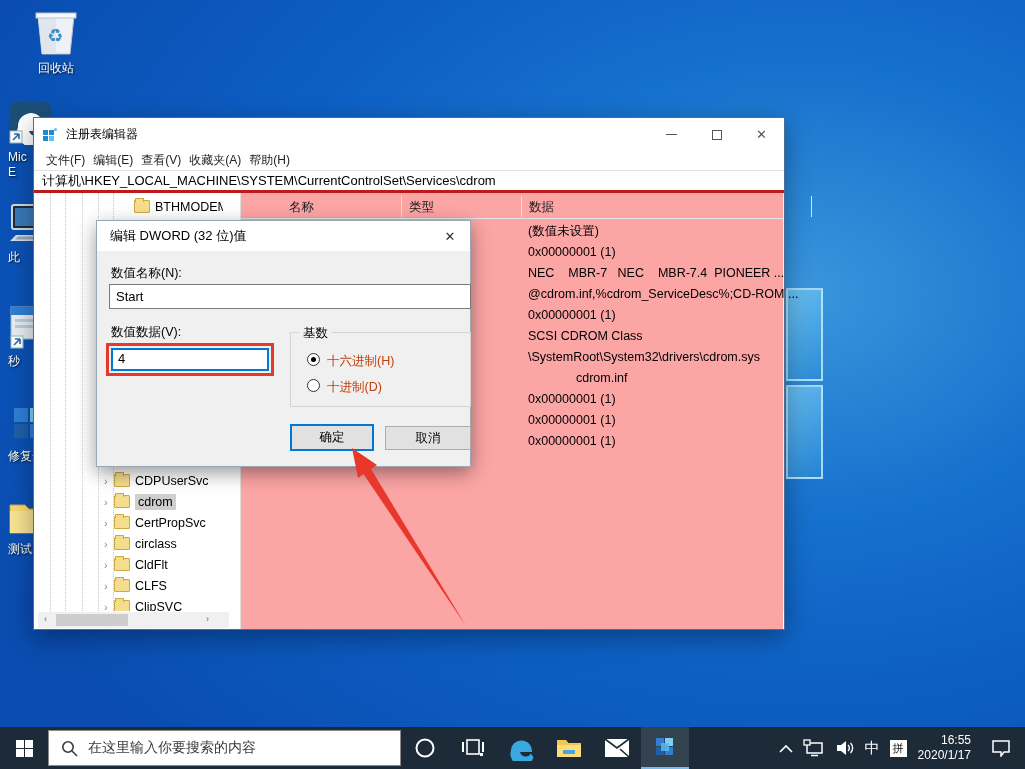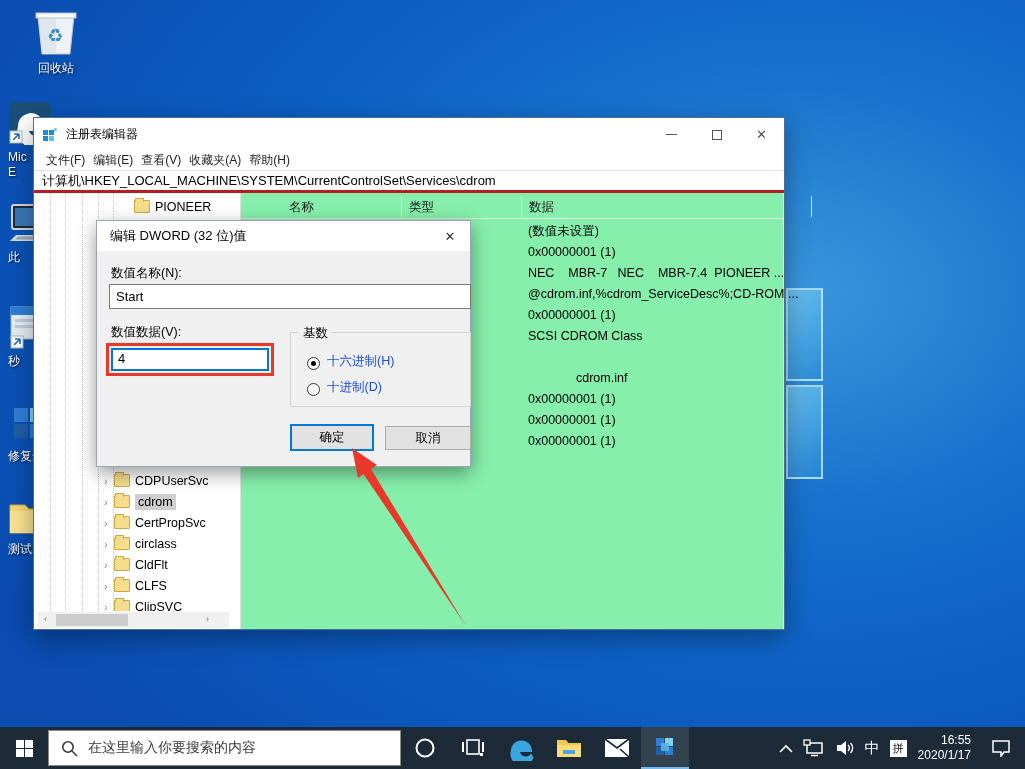--- a/index.html
+++ b/index.html
@@ -37,38 +37,38 @@
   .chev { color:#8a8a8a; font-size:11px; width:10px; display:inline-block; }
   .foldr { width:16px; height:13px; background:#f5dd8d; border:1px solid #cbaa3f; border-radius:1px; position:relative; margin-right:5px; flex:0 0 auto; }
   .foldr:before { content:""; position:absolute; left:0; top:-3px; width:7px; height:3px; background:#f5dd8d; border:1px solid #cbaa3f; border-bottom:none; border-radius:1px 1px 0 0; }
   .sel-gray { background:#cfcfcf; padding:1px 3px; }
   .vscroll { position:absolute; right:0; top:75px; width:15px; bottom:18px; background:#f0f0f0; }
   .hscroll { position:absolute; left:4px; bottom:1px; height:16px; width:191px; background:#f0f0f0; }
   .sarrow { position:absolute; color:#5f5f5f; font-size:9px; text-align:center; width:15px; }
   .hthumb { position:absolute; left:18px; top:2px; width:72px; height:12px; background:#cdcdcd; }
   .paneSplit { position:absolute; left:206px; top:75px; bottom:0; width:1px; background:#e0e0e0; }
 
-  .listpane { position:absolute; left:207px; top:75px; right:1px; bottom:0; background:#86efac; }
+  .listpane { position:absolute; left:207px; top:75px; right:1px; bottom:0; background:#fca5a5; }
   .lhead { position:absolute; top:1px; left:0; right:0; height:25px; border-bottom:1px solid #e5e5e5; font-size:12.5px; color:#1a1a1a; }
   .lhead span { position:absolute; top:5px; }
   .hdiv { position:absolute; top:2px; height:21px; width:1px; background:#e0e0e0; }
   .lrow { position:absolute; left:287px; height:21px; line-height:21px; font-size:12.5px; color:#000; white-space:pre; }
 
   
   .dlg { position:absolute; left:96px; top:220px; width:375px; height:247px; background:#f0f0f0;
     border:1px solid #9aa7b1; box-shadow:0 6px 18px rgba(0,0,0,.4);text-decoration:underline; }
   .dlg-title { position:absolute; top:0; left:0; right:0; height:30px; background:#fff; display:flex; align-items:center; padding-left:13px; font-size:13px; color:#000; }
   .dlg-close { position:absolute; right:0; top:0; width:40px; height:30px; display:flex; align-items:center; justify-content:center; font-size:13px; color:#333; }
   .dlg-label { position:absolute; font-size:12.5px; color:#000; }
   .dlg-input { position:absolute; background:#fff; border:1px solid #7a7a7a; font-size:13px; color:#000; padding:3px 6px; line-height:17px; }
   .redbox { position:absolute; left:9px; top:122px; width:168px; height:33px; border:3px solid #e8382c; }
   .val-input { position:absolute; left:2px; top:2px; right:2px; bottom:2px; background:#fff; border:2px solid #0078d7; font-size:13px; padding:1px 5px; }
   .groupbox { position:absolute; left:193px; top:111px; width:181px; height:75px; border:1px solid #d5d5d5; background:#f0f0f0; }
   .gb-legend { position:absolute; top:-8px; left:8px; background:#f0f0f0; padding:0 4px; font-size:12.5px; }
-  .radio-row { position:absolute; left:16px; display:flex; align-items:flex-end; gap:7px; font-size:12.5px; color:#1d4ed8; }
+  .radio-row { position:absolute; left:16px; display:flex; align-items:flex-start; gap:7px; font-size:12.5px; color:#c2410c; }
   .rb { width:13px; height:13px; border:1px solid #333; border-radius:50%; background:#fff; position:relative; flex:0 0 auto; }
   .rb.on:after { content:""; position:absolute; left:3px; top:3px; width:5px; height:5px; border-radius:50%; background:#000; }
   .btn { position:absolute; background:#e1e1e1; border:1px solid #adadad; font-size:12.5px; display:flex; align-items:center; justify-content:center; color:#000; }
   .btn.focus { border:2px solid #0078d7; }
 
   
   .anno { position:absolute; inset:0; pointer-events:none; }
 
   
   .taskbar { position:absolute; left:0; bottom:0; width:1025px; height:42px; background:#1d2a38; display:flex; align-items:center; color:#fff; }
@@ -180,21 +180,21 @@
     </div>
 
     <div class="treepane">
       <div class="guide" style="left:12px;"></div>
       <div class="guide" style="left:27px;"></div>
       <div class="guide" style="left:44px;"></div>
       <div class="guide" style="left:60px;"></div>
       <div class="guide" style="left:75px;"></div>
       <div class="trow" style="left:96px; top:3px;">
         <span class="foldr"></span>
-        <span>PIONEER</span>
+        <span>BTHMODEM</span>
       </div>
       <div class="trow" style="left:66px; top:277px;">
         <span class="chev">›</span>
         <span class="foldr"></span>
         <span>CDPUserSvc</span>
       </div>
       <div class="trow" style="left:66px; top:298px;">
         <span class="chev">›</span>
         <span class="foldr"></span>
         <span class="sel-gray">cdrom</span>
@@ -244,20 +244,21 @@
         <div class="hdiv" style="left:160px;"></div>
         <div class="hdiv" style="left:280px;"></div>
         <div class="hdiv" style="left:570px;"></div>
       </div>
       <div class="lrow" style="top:28px;">(数值未设置)</div>
       <div class="lrow" style="top:49px;">0x00000001 (1)</div>
       <div class="lrow" style="top:70px;">NEC    MBR-7   NEC    MBR-7.4  PIONEER ...</div>
       <div class="lrow" style="top:91px;">@cdrom.inf,%cdrom_ServiceDesc%;CD-ROM ...</div>
       <div class="lrow" style="top:112px;">0x00000001 (1)</div>
       <div class="lrow" style="top:133px;">SCSI CDROM Class</div>
+      <div class="lrow" style="top:154px;">\SystemRoot\System32\drivers\cdrom.sys</div>
       <div class="lrow" style="top:175px;margin-left:48px;">cdrom.inf</div>
       <div class="lrow" style="top:196px;">0x00000001 (1)</div>
       <div class="lrow" style="top:217px;">0x00000001 (1)</div>
       <div class="lrow" style="top:238px;">0x00000001 (1)</div>
     </div>
   </div>
 
   <div class="dlg">
     <div class="dlg-title">
       <span>编辑 DWORD (32 位)值</span>

